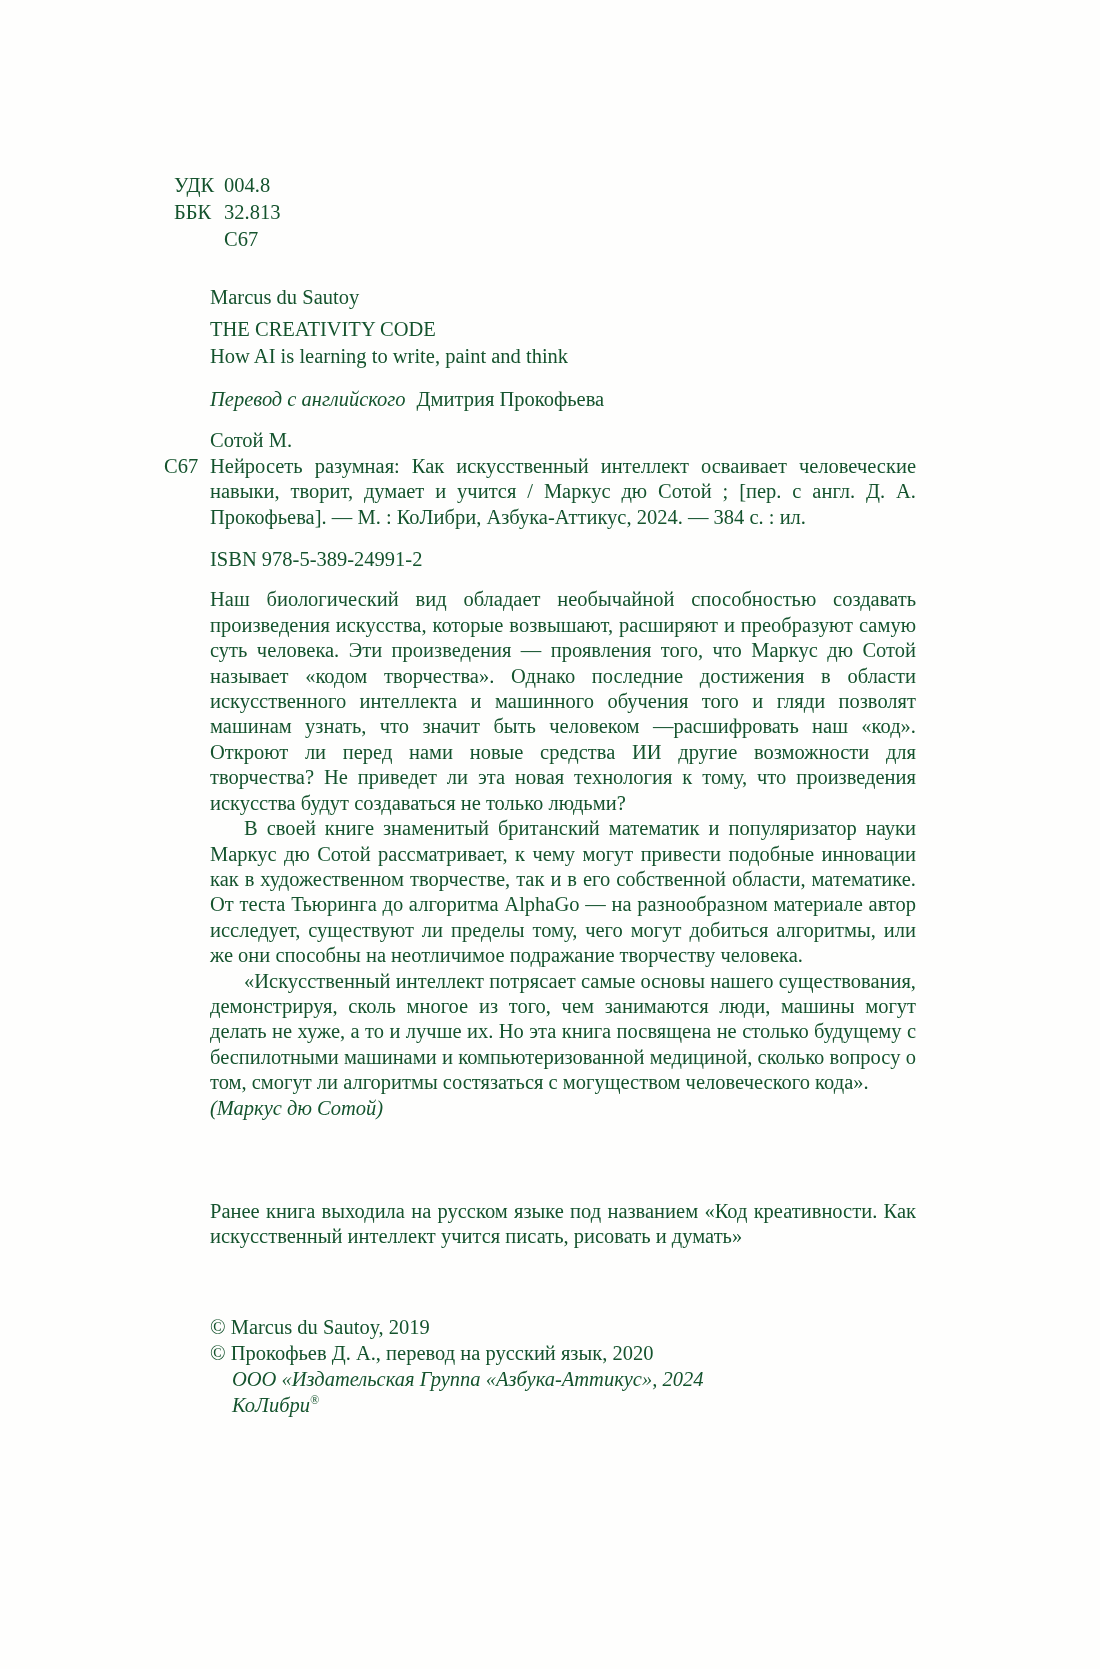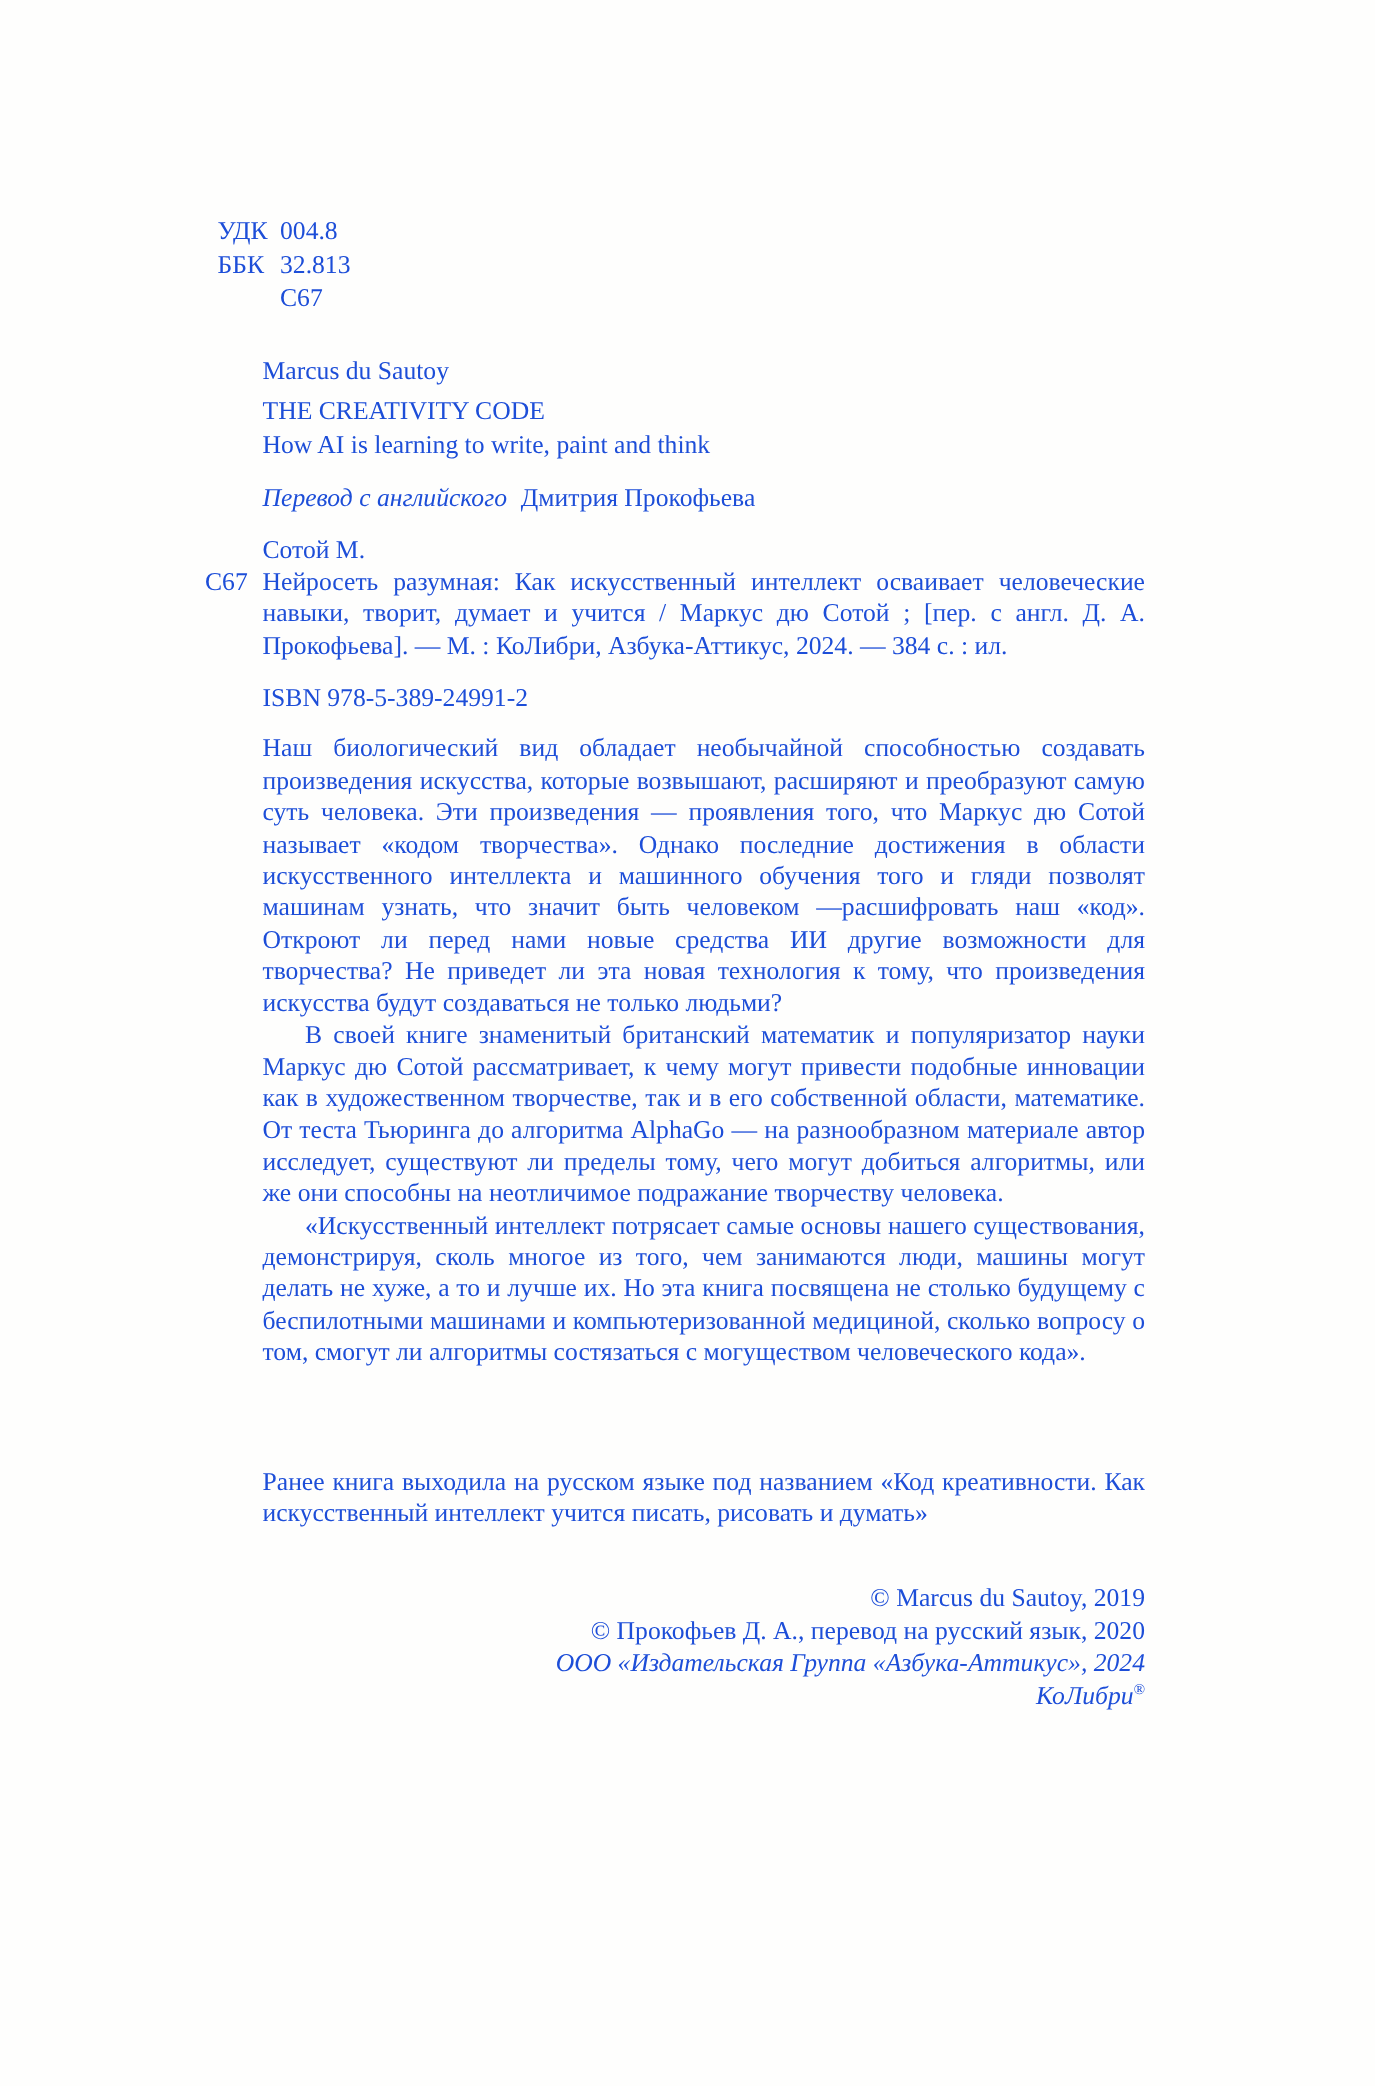--- a/index.html
+++ b/index.html
@@ -2,21 +2,21 @@
 <html lang="ru"><head>
 <meta charset="utf-8">
 <style>
   html, body { margin: 0; padding: 0; background: #ffffff; }
   .page {
     position: relative;
     width: 1100px;
     height: 1669px;
     background: #fefefd;
     font-family: "Liberation Serif", "DejaVu Serif", serif;
-    color: #1d4ed8;
+    color: #14532d;
     overflow: hidden;
   }
   .meta-block {
     position: absolute;
     left: 174px;
     top: 172px;
     font-size: 20.5px;
     line-height: 27px;
     white-space: nowrap;
   }
@@ -37,21 +37,21 @@
   .catalog-author { font-weight: normal; margin-top: 16px; }
   .catalog-entry { position: relative; text-align: justify; }
   .hang-code { position: absolute; left: -46px; top: 0; }
   .isbn-line { margin-top: 17px; }
   p { margin: 0; }
   .just { text-align: justify; }
   .p-first { margin-top: 15px; }
   .ind { text-indent: 34px; }
   .attribution { font-style: italic; }
   .note-para { margin-top: 78px; }
-  .copyright-block { margin-top: 42px; line-height: 26px; text-align: right; }
+  .copyright-block { margin-top: 64px; line-height: 26px; }
   .ind2 { padding-left: 22px; font-style: italic; }
   .reg { font-size: 12px; vertical-align: super; line-height: 0; }
 </style>
 </head>
 <body>
 
 <div class="page">
 
   <div class="meta-block">
     <div>
@@ -82,20 +82,21 @@
     <div class="catalog-entry">
       <span class="hang-code">С67</span>
       <span>Нейросеть разумная: Как искусственный интеллект осваивает человеческие навыки, творит, думает и учится / Маркус дю Сотой ; [пер. с англ. Д. А. Прокофьева]. — М. : КоЛибри, Азбука-Аттикус, 2024. — 384 с. : ил.</span>
     </div>
 
     <div class="isbn-line">ISBN 978-5-389-24991-2</div>
 
     <p class="just p-first">Наш биологический вид обладает необычайной способностью создавать произведения искусства, которые возвышают, расширяют и преобразуют самую суть человека. Эти произведения — проявления того, что Маркус дю Сотой называет «кодом творчества». Однако последние достижения в области искусственного интеллекта и машинного обучения того и гляди позволят машинам узнать, что значит быть человеком —расшифровать наш «код». Откроют ли перед нами новые средства ИИ другие возможности для творчества? Не приведет ли эта новая технология к тому, что произведения искусства будут создаваться не только людьми?</p>
     <p class="just ind">В своей книге знаменитый британский математик и популяризатор науки Маркус дю Сотой рассматривает, к чему могут привести подобные инновации как в художественном творчестве, так и в его собственной области, математике. От теста Тьюринга до алгоритма AlphaGo — на разнообразном материале автор исследует, существуют ли пределы тому, чего могут добиться алгоритмы, или же они способны на неотличимое подражание творчеству человека.</p>
     <p class="just ind">«Искусственный интеллект потрясает самые основы нашего существования, демонстрируя, сколь многое из того, чем занимаются люди, машины могут делать не хуже, а то и лучше их. Но эта книга посвящена не столько будущему с беспилотными машинами и компьютеризованной медициной, сколько вопросу о том, смогут ли алгоритмы состязаться с могуществом человеческого кода».</p>
+    <div class="attribution">(Маркус дю Сотой)</div>
 
     <p class="just note-para">Ранее книга выходила на русском языке под названием «Код креативности. Как искусственный интеллект учится писать, рисовать и думать»</p>
 
     <div class="copyright-block">
       <div>© Marcus du Sautoy, 2019</div>
       <div>© Прокофьев Д. А., перевод на русский язык, 2020</div>
       <div class="ind2">ООО «Издательская Группа «Азбука-Аттикус», 2024</div>
       <div class="ind2">
         <span>КоЛибри</span><span class="reg">®</span>
       </div>

